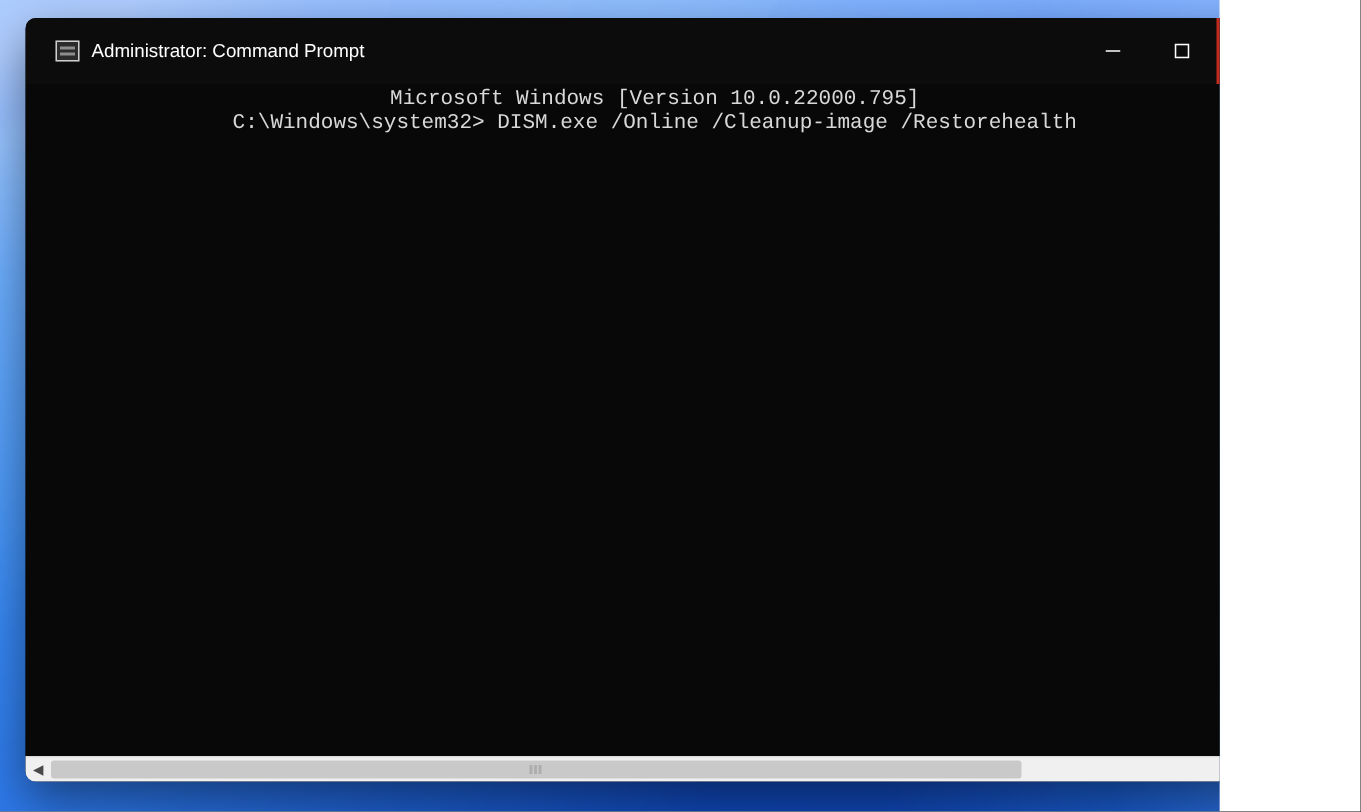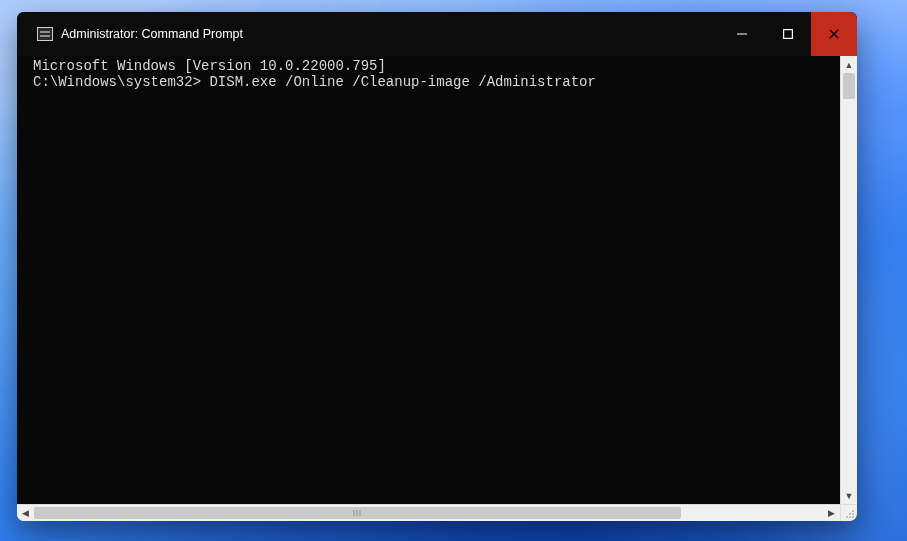--- a/index.html
+++ b/index.html
@@ -5,25 +5,26 @@
   html, body {
     margin: 0;
     padding: 0;
     width: 907px;
     height: 541px;
     overflow: hidden;
     font-family: "Segoe UI", Tahoma, sans-serif;
   }
   .desktop {
     position: relative;
-    width: 907px;
+    width: 813px;
     height: 541px;
     background:
       radial-gradient(1200px 800px at 70% 120%, #0b3ea8 0%, #1551c7 35%, #1e63e6 55%, #5e9bff 75%, #aecdff 90%);
     overflow: hidden;
+    text-align: center;
   }
   
   .streak {
     position: absolute;
     border-radius: 50%;
     filter: blur(6px);
     opacity: 0.55;
     mix-blend-mode: screen;
   }
   .s1 { width: 900px; height: 900px; left: -300px; top: 60px; background: radial-gradient(circle at 30% 30%, #3b7dff 0%, transparent 60%); }
@@ -205,21 +206,21 @@
           </svg>
       </div>
       <div class="winbtn close" title="Close">
         <svg viewBox="0 0 10 10">
             <path d="M1 1 L9 9 M9 1 L1 9"></path>
           </svg>
       </div>
     </div>
 
     <div class="client">
-      <div class="terminal"><span class="line">Microsoft Windows [Version 10.0.22000.795]</span><span class="line"></span><span class="line"><span>C:\Windows\system32&gt;</span> <span>DISM.exe /Online /Cleanup-image /Administrator</span></span></div>
+      <div class="terminal"><span class="line">Microsoft Windows [Version 10.0.22000.795]</span><span class="line"></span><span class="line"><span>C:\Windows\system32&gt;</span> <span>DISM.exe /Online /Cleanup-image /Restorehealth</span></span></div>
 
       <div class="vscroll">
         <div class="arrow">
             <span>▲</span>
           </div>
         <div class="track">
           <div class="thumb"></div>
         </div>
         <div class="arrow">
             <span>▼</span>

